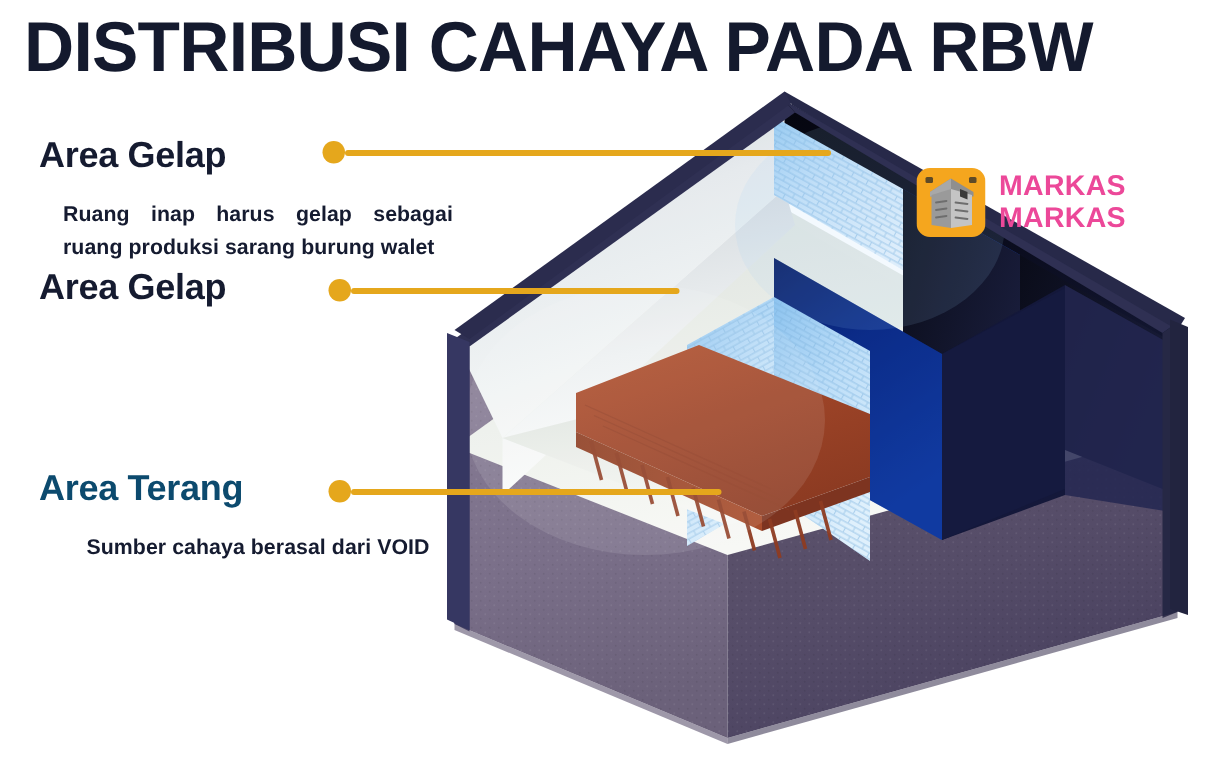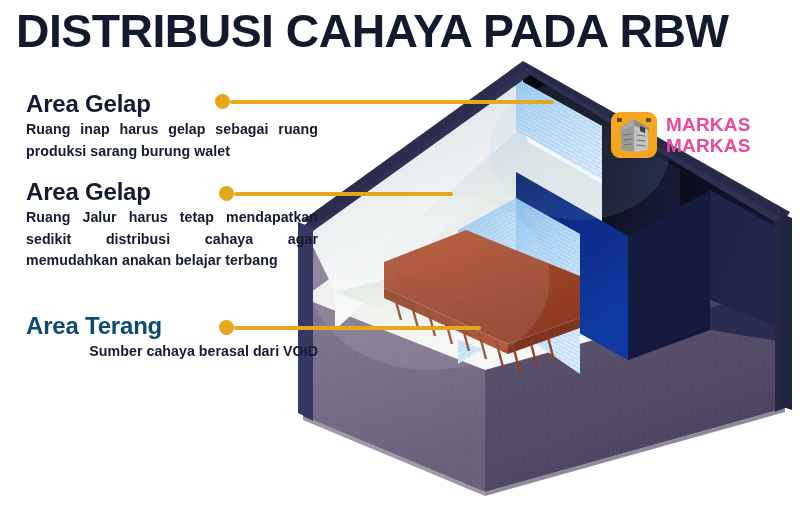--- a/index.html
+++ b/index.html
@@ -49,24 +49,24 @@
     letter-spacing: -0.2px;
     margin: 0 0 2px 0;
     white-space: nowrap;
   }
   .callout-body {
     font-size: 14.2px;
     font-weight: 600;
     color: #1b2239;
     line-height: 21.5px;
     text-align: justify;
-    margin: 0;
+    margin: 16px;
     letter-spacing: 0.05px;
   }
-  .callout-body.nojustify { text-align: right; }
+  .callout-body.nojustify { text-align: center; }
 
   #callout-gelap   { top: 90px;  }
   #callout-remang  { top: 178px; }
   #callout-terang  { top: 312px; }
 
   
   .leader {
     position: absolute;
     height: 4px;
     border-radius: 2px;
@@ -355,21 +355,20 @@
 <div class="leader-dot" id="leader-dot-terang" style="background: rgb(229, 167, 28);"></div>
 <div class="leader" id="leader-line-terang" style="background: rgb(229, 167, 28);"></div>
 
 <div class="callout" id="callout-gelap">
   <div class="callout-heading" style="color: rgb(21, 27, 48);">Area Gelap</div>
   <div class="callout-body" style="color: rgb(21, 27, 48);">Ruang inap harus gelap sebagai ruang produksi sarang burung walet</div>
 </div>
 
 <div class="callout" id="callout-remang">
   <div class="callout-heading" style="color: rgb(21, 27, 48);">Area Gelap</div>
-  <div class="callout-body" style="color: rgb(21, 27, 48);">Ruang Jalur harus tetap mendapatkan sedikit distribusi cahaya agar memudahkan anakan belajar terbang</div>
 </div>
 
 <div class="callout" id="callout-terang">
   <div class="callout-heading" style="color: #0c4a6e;">Area Terang</div>
   <div class="callout-body nojustify" style="color: rgb(21, 27, 48);">Sumber cahaya berasal dari VOID</div>
 </div>
 
 <div id="logo">
   <div id="logo-mark">
     <svg width="46" height="46" viewBox="0 0 46 46" xmlns="http://www.w3.org/2000/svg">

